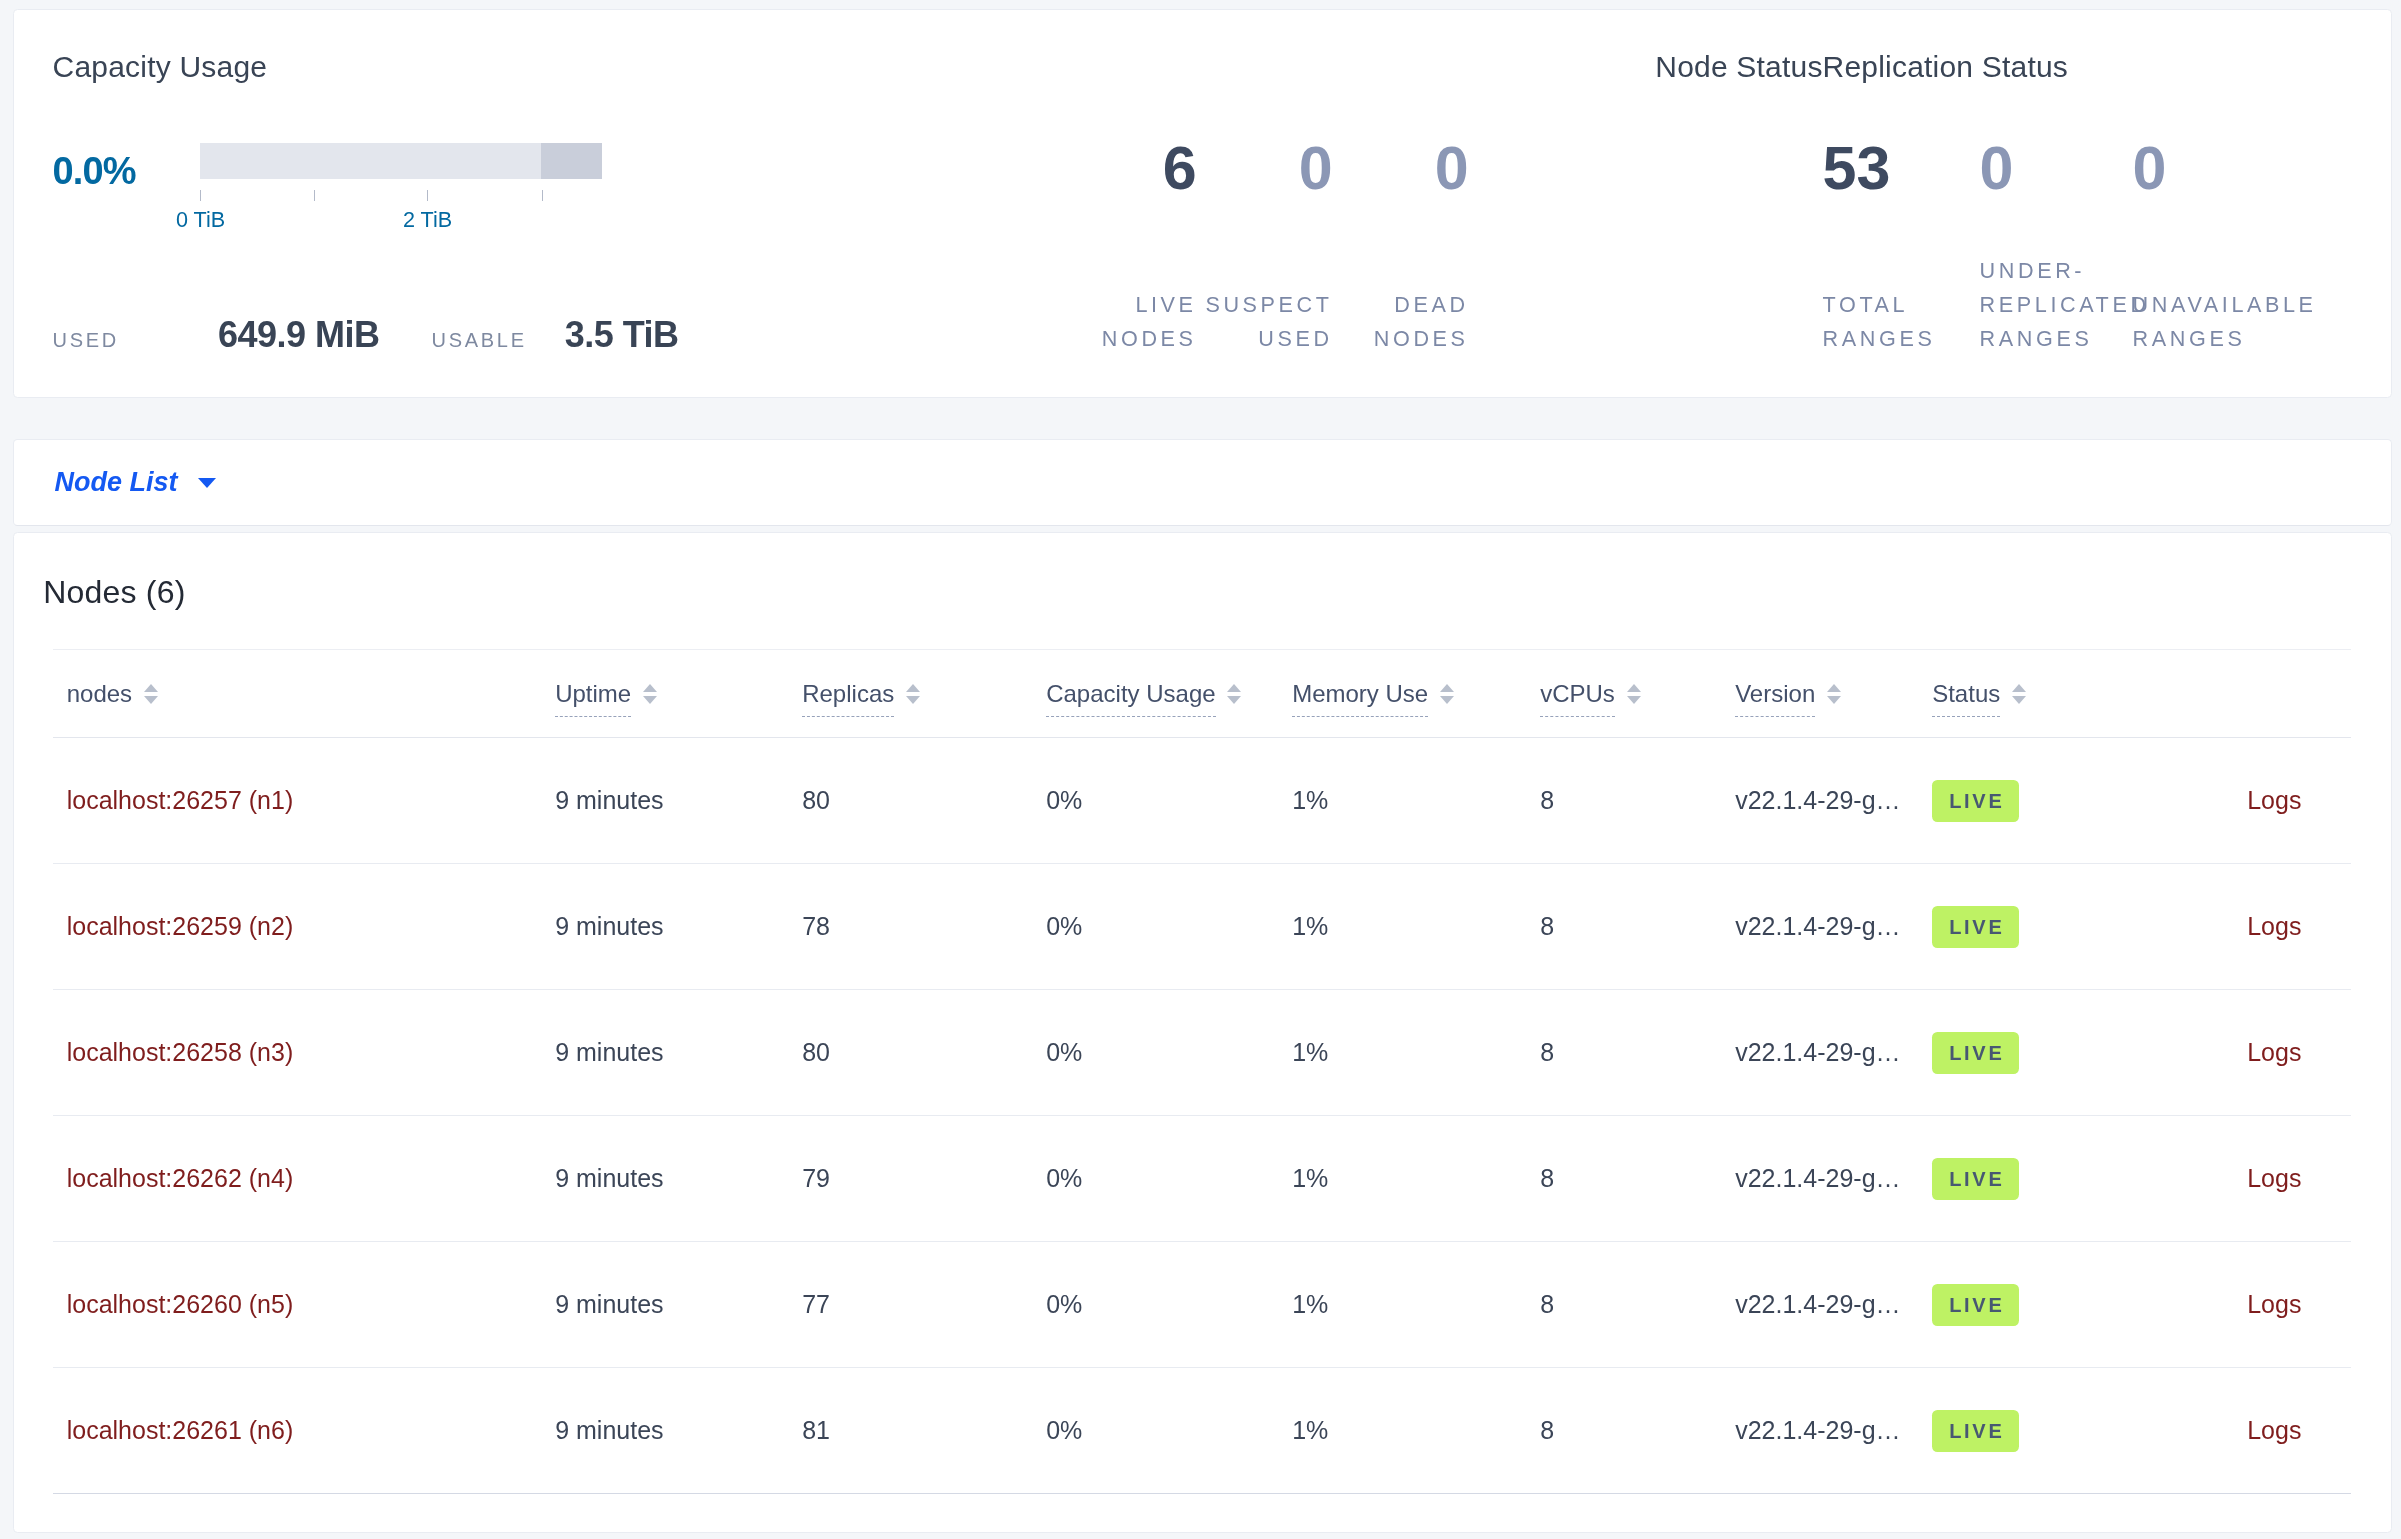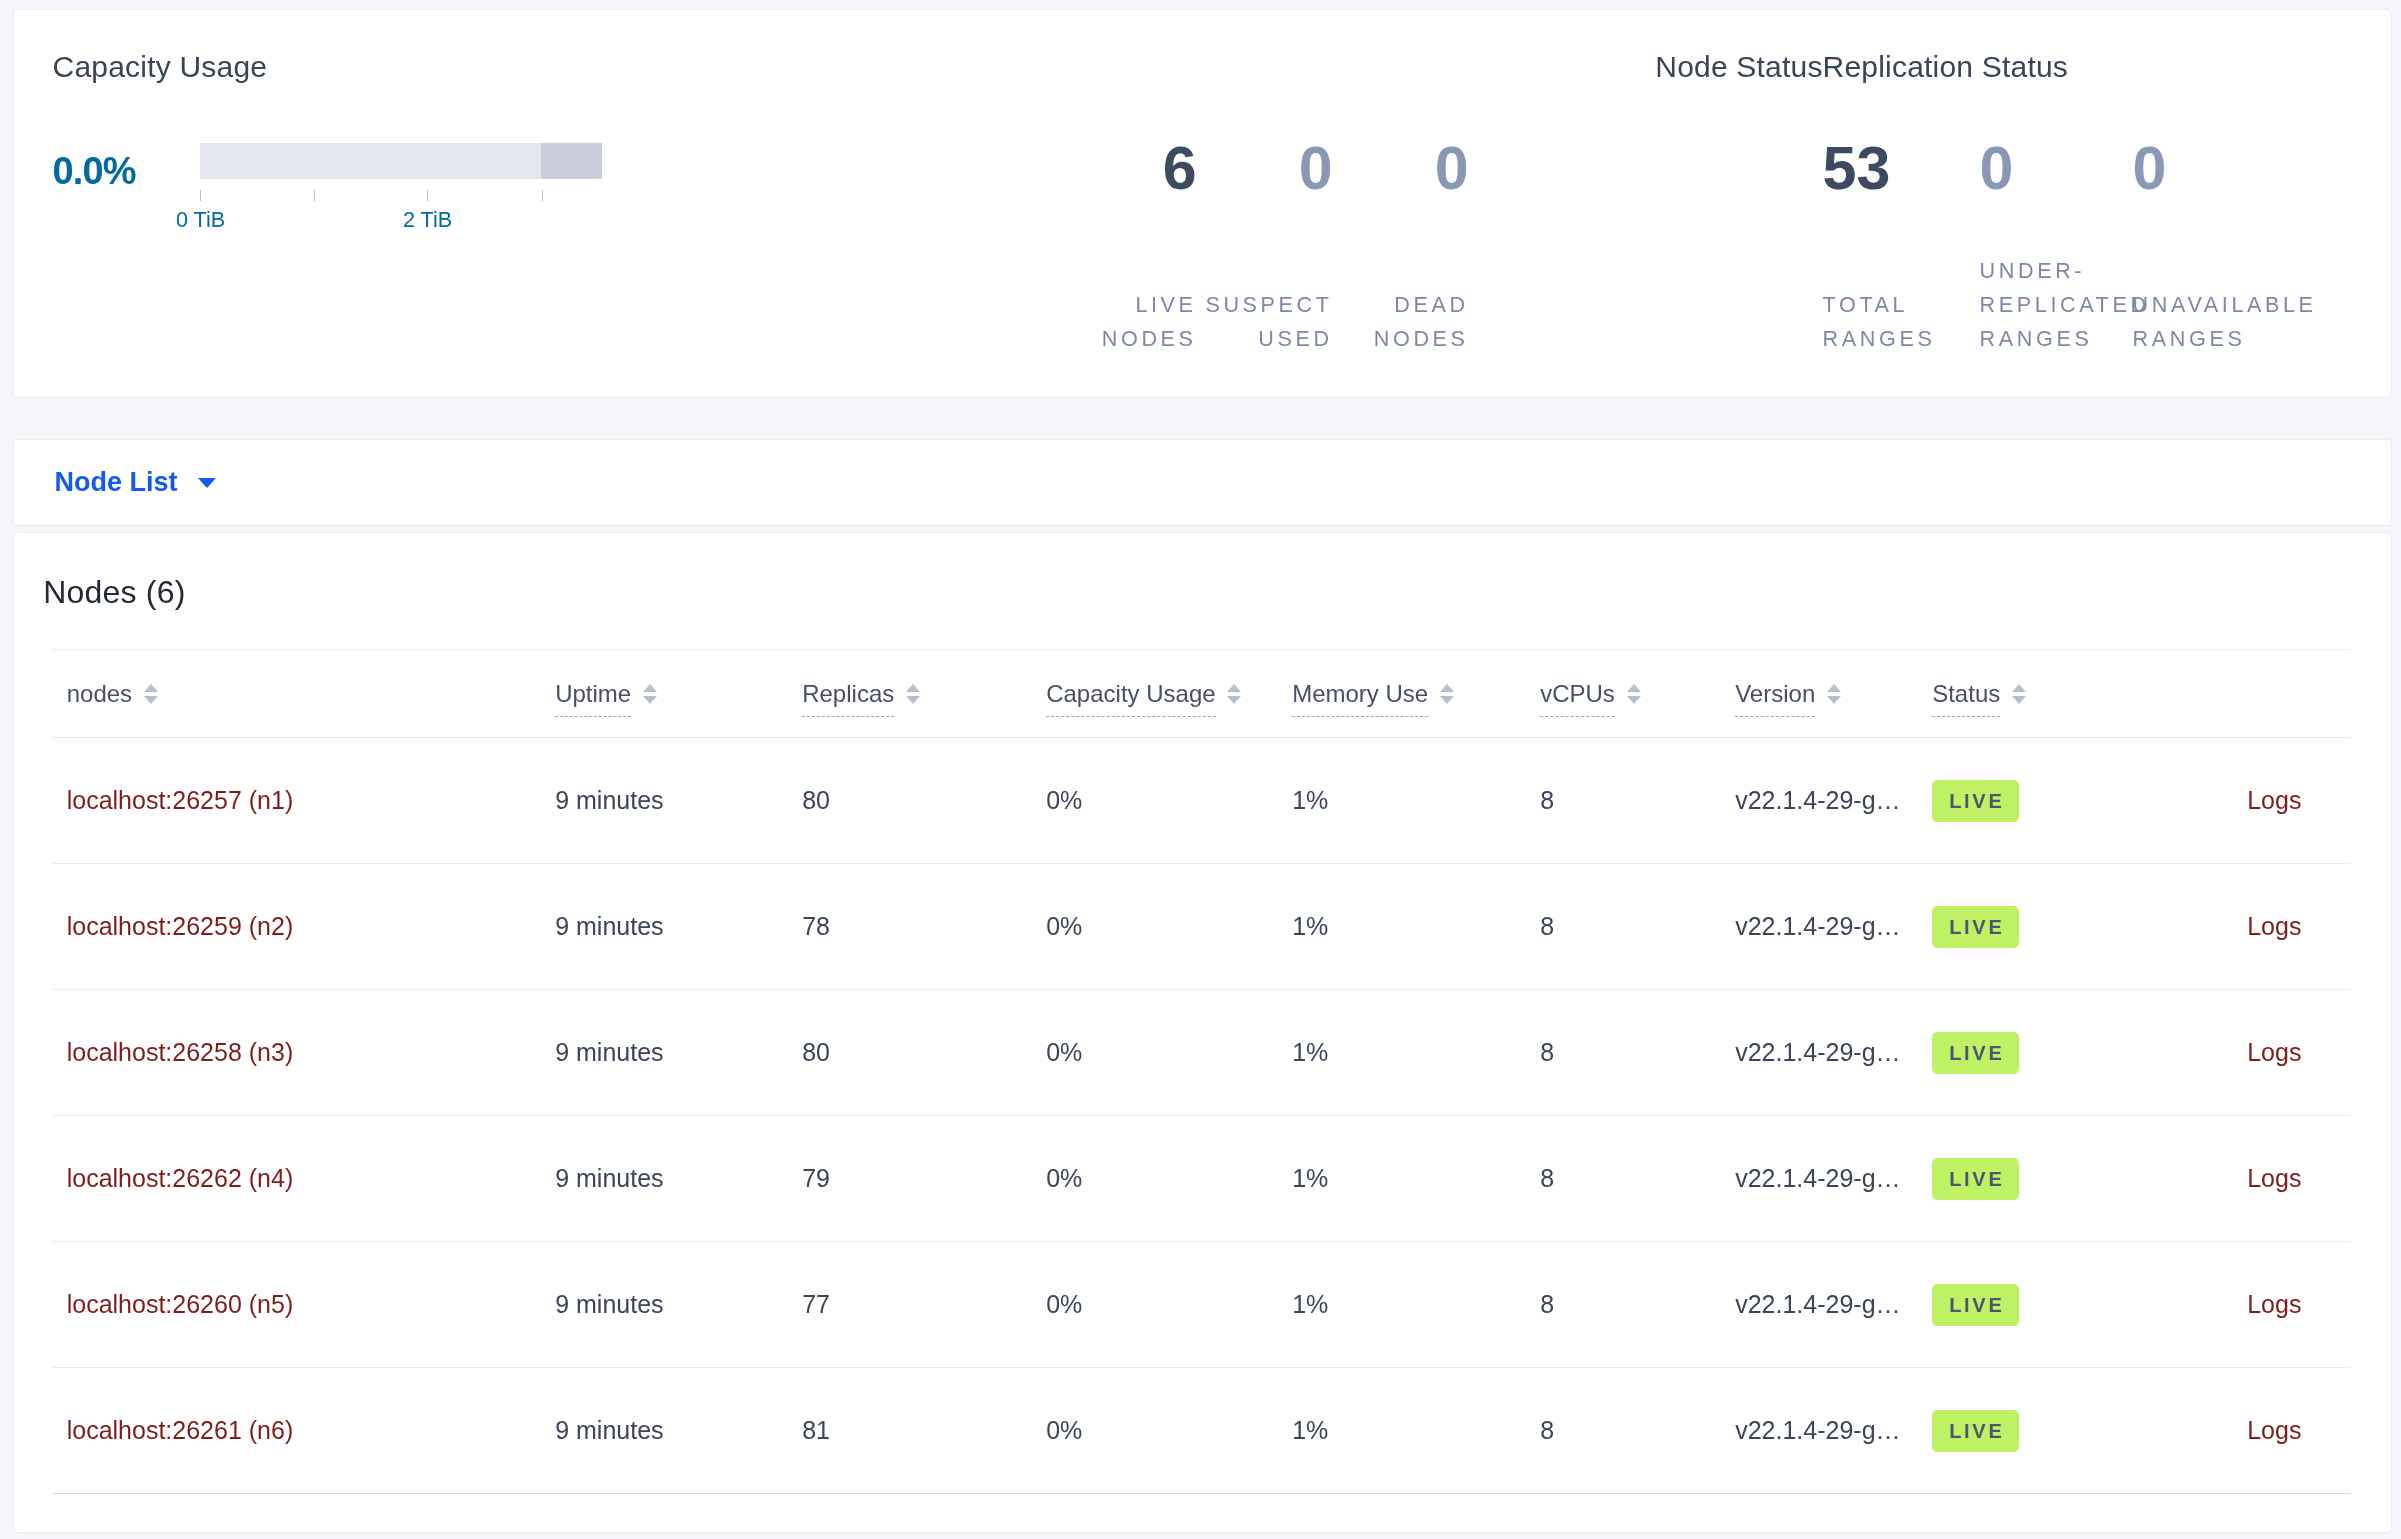--- a/index.html
+++ b/index.html
@@ -115,20 +115,21 @@
     max-width: 153px;
   }
 
   
   .selector-card {
     margin-top: 41px;
     height: 87px;
     display: flex;
     padding-left: 41px;
     border-bottom: 0.9px solid #e3e6ed;
+    font-style: italic;
   }
   .dropdown {
     display: inline-flex;
     align-items: center;
     cursor: pointer;
   }
   .dropdown-label {
     font-size: 27px;
     font-weight: 600;
     color: #1459f2;
@@ -240,20 +241,26 @@
               <i style="left:114px;"></i>
               <i style="left:227px;"></i>
               <i style="left:342px;"></i>
           </div>
           <div class="cap-tick-labels">
             <span style="left:0.9px;">0 TiB</span>
             <span style="left:228px;">2 TiB</span>
           </div>
         </div>
       </div>
+      <div class="cap-stats">
+        <span class="cap-stat-label">USED</span>
+        <span class="cap-stat-value v-used">649.9 MiB</span>
+        <span class="cap-stat-label l-usable">USABLE</span>
+        <span class="cap-stat-value v-usable">3.5 TiB</span>
+      </div>
     </div>
 
     <div class="summary-col col-nodestatus">
       <h2 class="section-title">Node Status</h2>
       <div class="stats-row">
         <div class="stat stat-0">
           <div class="stat-value em">6</div>
           <div class="stat-label">LIVE NODES</div>
         </div>
         <div class="stat stat-1">

